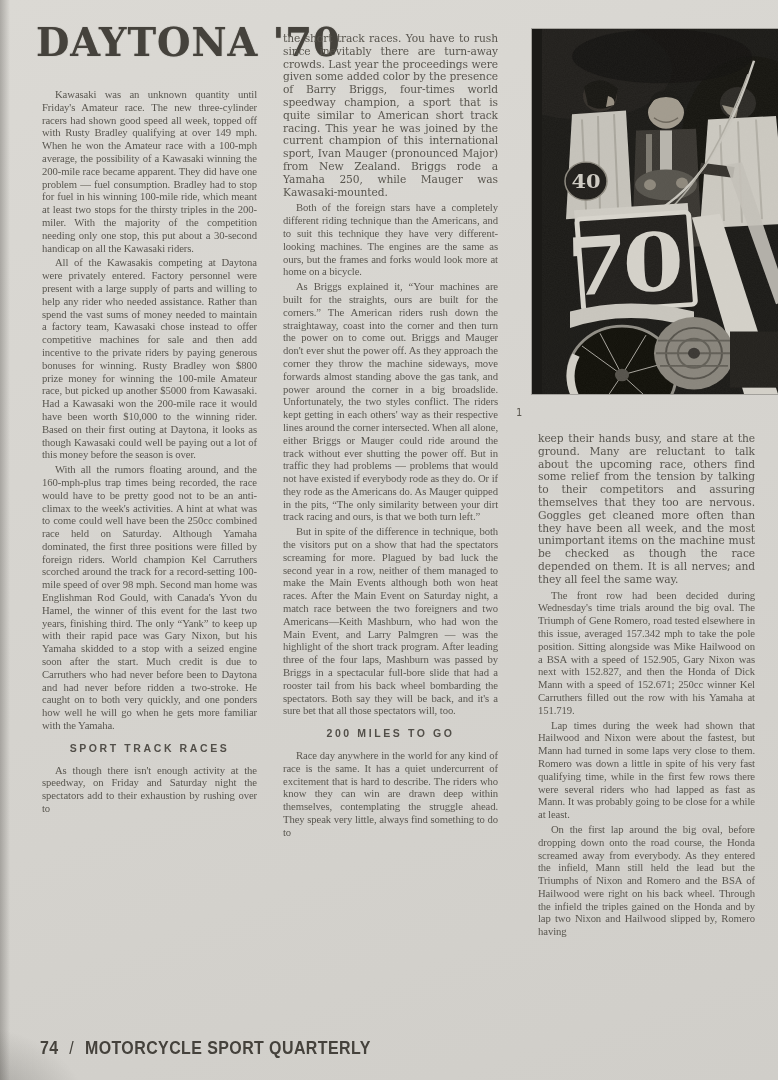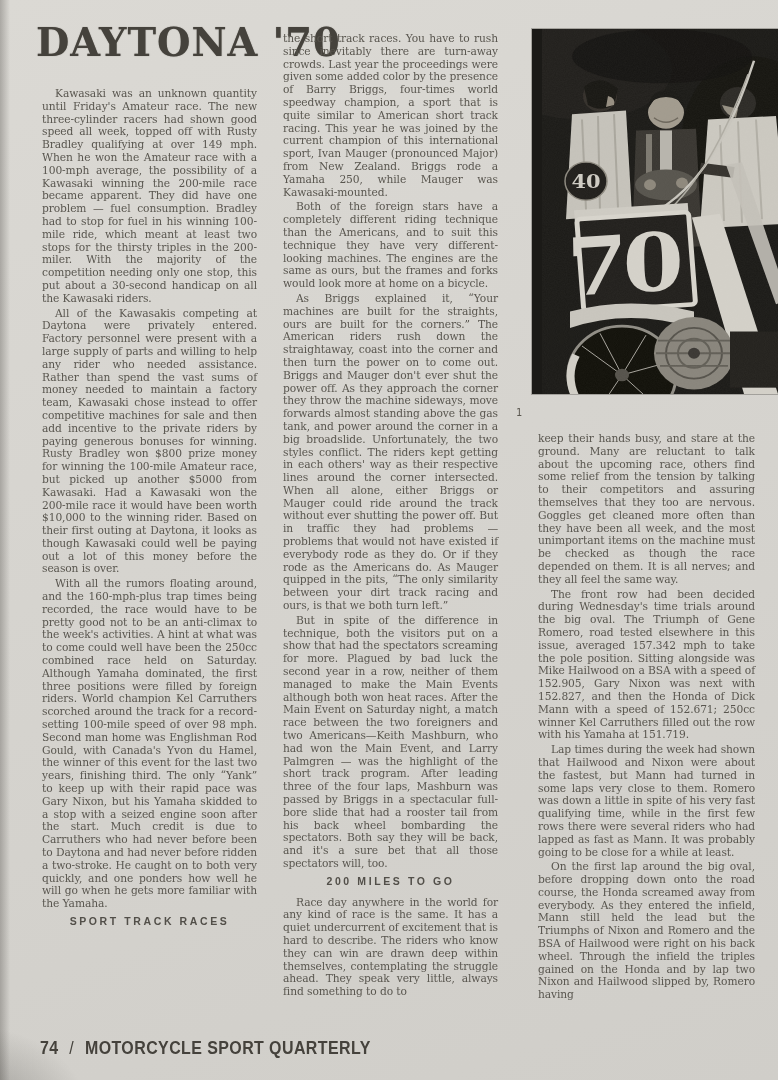--- a/index.html
+++ b/index.html
@@ -32,23 +32,23 @@
   .col{
     position:absolute;width:219px;
     font-size:10.7px;line-height:12.8px;letter-spacing:-.1px;
     color:#59564f;text-align:justify;overflow:hidden;
     hyphens:auto;-webkit-hyphens:auto;
   }
   .col-1{left:40px;top:86px;height:951px;}
   .col-2{left:281px;top:31px;height:1006px;}
   .col-3{left:536px;top:431px;height:582px;width:221px;}
   .para{margin:2px;}
-  .para.indent{text-indent:13px;}
+  .para.indent{text-indent:13px;font-family:Liberation Serif, serif;}
   .subhead{
-    margin:4px 0 9px;
+    margin:10px 0 9px;
     font-family:"Liberation Sans",sans-serif;font-weight:bold;
     font-size:10.5px;letter-spacing:2.6px;text-align:center;
     color:#524f49;text-indent:0;
   }
   .photo-wrap{
     position:absolute;left:532px;top:29px;width:246px;height:365px;
     background:#1b1a17;box-shadow:0 0 0 1px rgba(70,66,60,.35);padding-left:10px;
   }
   .photo-wrap svg{display:block;width:100%;height:100%;}
   .photo-marker{
@@ -160,20 +160,21 @@
     </svg>
   </div>
 
   <span class="photo-marker">1</span>
 
   <div class="col col-1">
       <p class="para indent">Kawasaki was an unknown quantity until Friday's Amateur race. The new three-cylinder racers had shown good speed all week, topped off with Rusty Bradley qualifying at over 149 mph. When he won the Amateur race with a 100-mph average, the possibility of a Kawasaki winning the 200-mile race became apparent. They did have one problem — fuel consumption. Bradley had to stop for fuel in his winning 100-mile ride, which meant at least two stops for the thirsty triples in the 200-miler. With the majority of the competition needing only one stop, this put about a 30-second handicap on all the Kawasaki riders.</p>
       <p class="para indent">All of the Kawasakis competing at Daytona were privately entered. Factory personnel were present with a large supply of parts and willing to help any rider who needed assistance. Rather than spend the vast sums of money needed to maintain a factory team, Kawasaki chose instead to offer competitive machines for sale and then add incentive to the private riders by paying generous bonuses for winning. Rusty Bradley won $800 prize money for winning the 100-mile Amateur race, but picked up another $5000 from Kawasaki. Had a Kawasaki won the 200-mile race it would have been worth $10,000 to the winning rider. Based on their first outing at Daytona, it looks as though Kawasaki could well be paying out a lot of this money before the season is over.</p>
       <p class="para indent">With all the rumors floating around, and the 160-mph-plus trap times being recorded, the race would have to be pretty good not to be an anti-climax to the week's activities. A hint at what was to come could well have been the 250cc combined race held on Saturday. Although Yamaha dominated, the first three positions were filled by foreign riders. World champion Kel Carruthers scorched around the track for a record-setting 100-mile speed of over 98 mph. Second man home was Englishman Rod Gould, with Canada's Yvon du Hamel, the winner of this event for the last two years, finishing third. The only “Yank” to keep up with their rapid pace was Gary Nixon, but his Yamaha skidded to a stop with a seized engine soon after the start. Much credit is due to Carruthers who had never before been to Daytona and had never before ridden a two-stroke. He caught on to both very quickly, and one ponders how well he will go when he gets more familiar with the Yamaha.</p>
       <h3 class="subhead">SPORT TRACK RACES</h3>
+      <p class="para indent">As though there isn't enough activity at the speedway, on Friday and Saturday night the spectators add to their exhaustion by rushing over to</p>
     </div>
   <div class="col col-2">
       <p class="para">the short track races. You have to rush since inevitably there are turn-away crowds. Last year the proceedings were given some added color by the presence of Barry Briggs, four-times world speedway champion, a sport that is quite similar to American short track racing. This year he was joined by the current champion of this international sport, Ivan Mauger (pronounced Major) from New Zealand. Briggs rode a Yamaha 250, while Mauger was Kawasaki-mounted.</p>
       <p class="para indent">Both of the foreign stars have a completely different riding technique than the Americans, and to suit this technique they have very different-looking machines. The engines are the same as ours, but the frames and forks would look more at home on a bicycle.</p>
       <p class="para indent">As Briggs explained it, “Your machines are built for the straights, ours are built for the corners.” The American riders rush down the straightaway, coast into the corner and then turn the power on to come out. Briggs and Mauger don't ever shut the power off. As they approach the corner they throw the machine sideways, move forwards almost standing above the gas tank, and power around the corner in a big broadslide. Unfortunately, the two styles conflict. The riders kept getting in each others' way as their respective lines around the corner intersected. When all alone, either Briggs or Mauger could ride around the track without ever shutting the power off. But in traffic they had problems — problems that would not have existed if everybody rode as they do. Or if they rode as the Americans do. As Mauger quipped in the pits, “The only similarity between your dirt track racing and ours, is that we both turn left.”</p>
       <p class="para indent">But in spite of the difference in technique, both the visitors put on a show that had the spectators screaming for more. Plagued by bad luck the second year in a row, neither of them managed to make the Main Events although both won heat races. After the Main Event on Saturday night, a match race between the two foreigners and two Americans—Keith Mashburn, who had won the Main Event, and Larry Palmgren — was the highlight of the short track program. After leading three of the four laps, Mashburn was passed by Briggs in a spectacular full-bore slide that had a rooster tail from his back wheel bombarding the spectators. Both say they will be back, and it's a sure bet that all those spectators will, too.</p>
       <h3 class="subhead">200 MILES TO GO</h3>
       <p class="para indent">Race day anywhere in the world for any kind of race is the same. It has a quiet undercurrent of excitement that is hard to describe. The riders who know they can win are drawn deep within themselves, contemplating the struggle ahead. They speak very little, always find something to do to</p>
     </div>
   <div class="col col-3">

